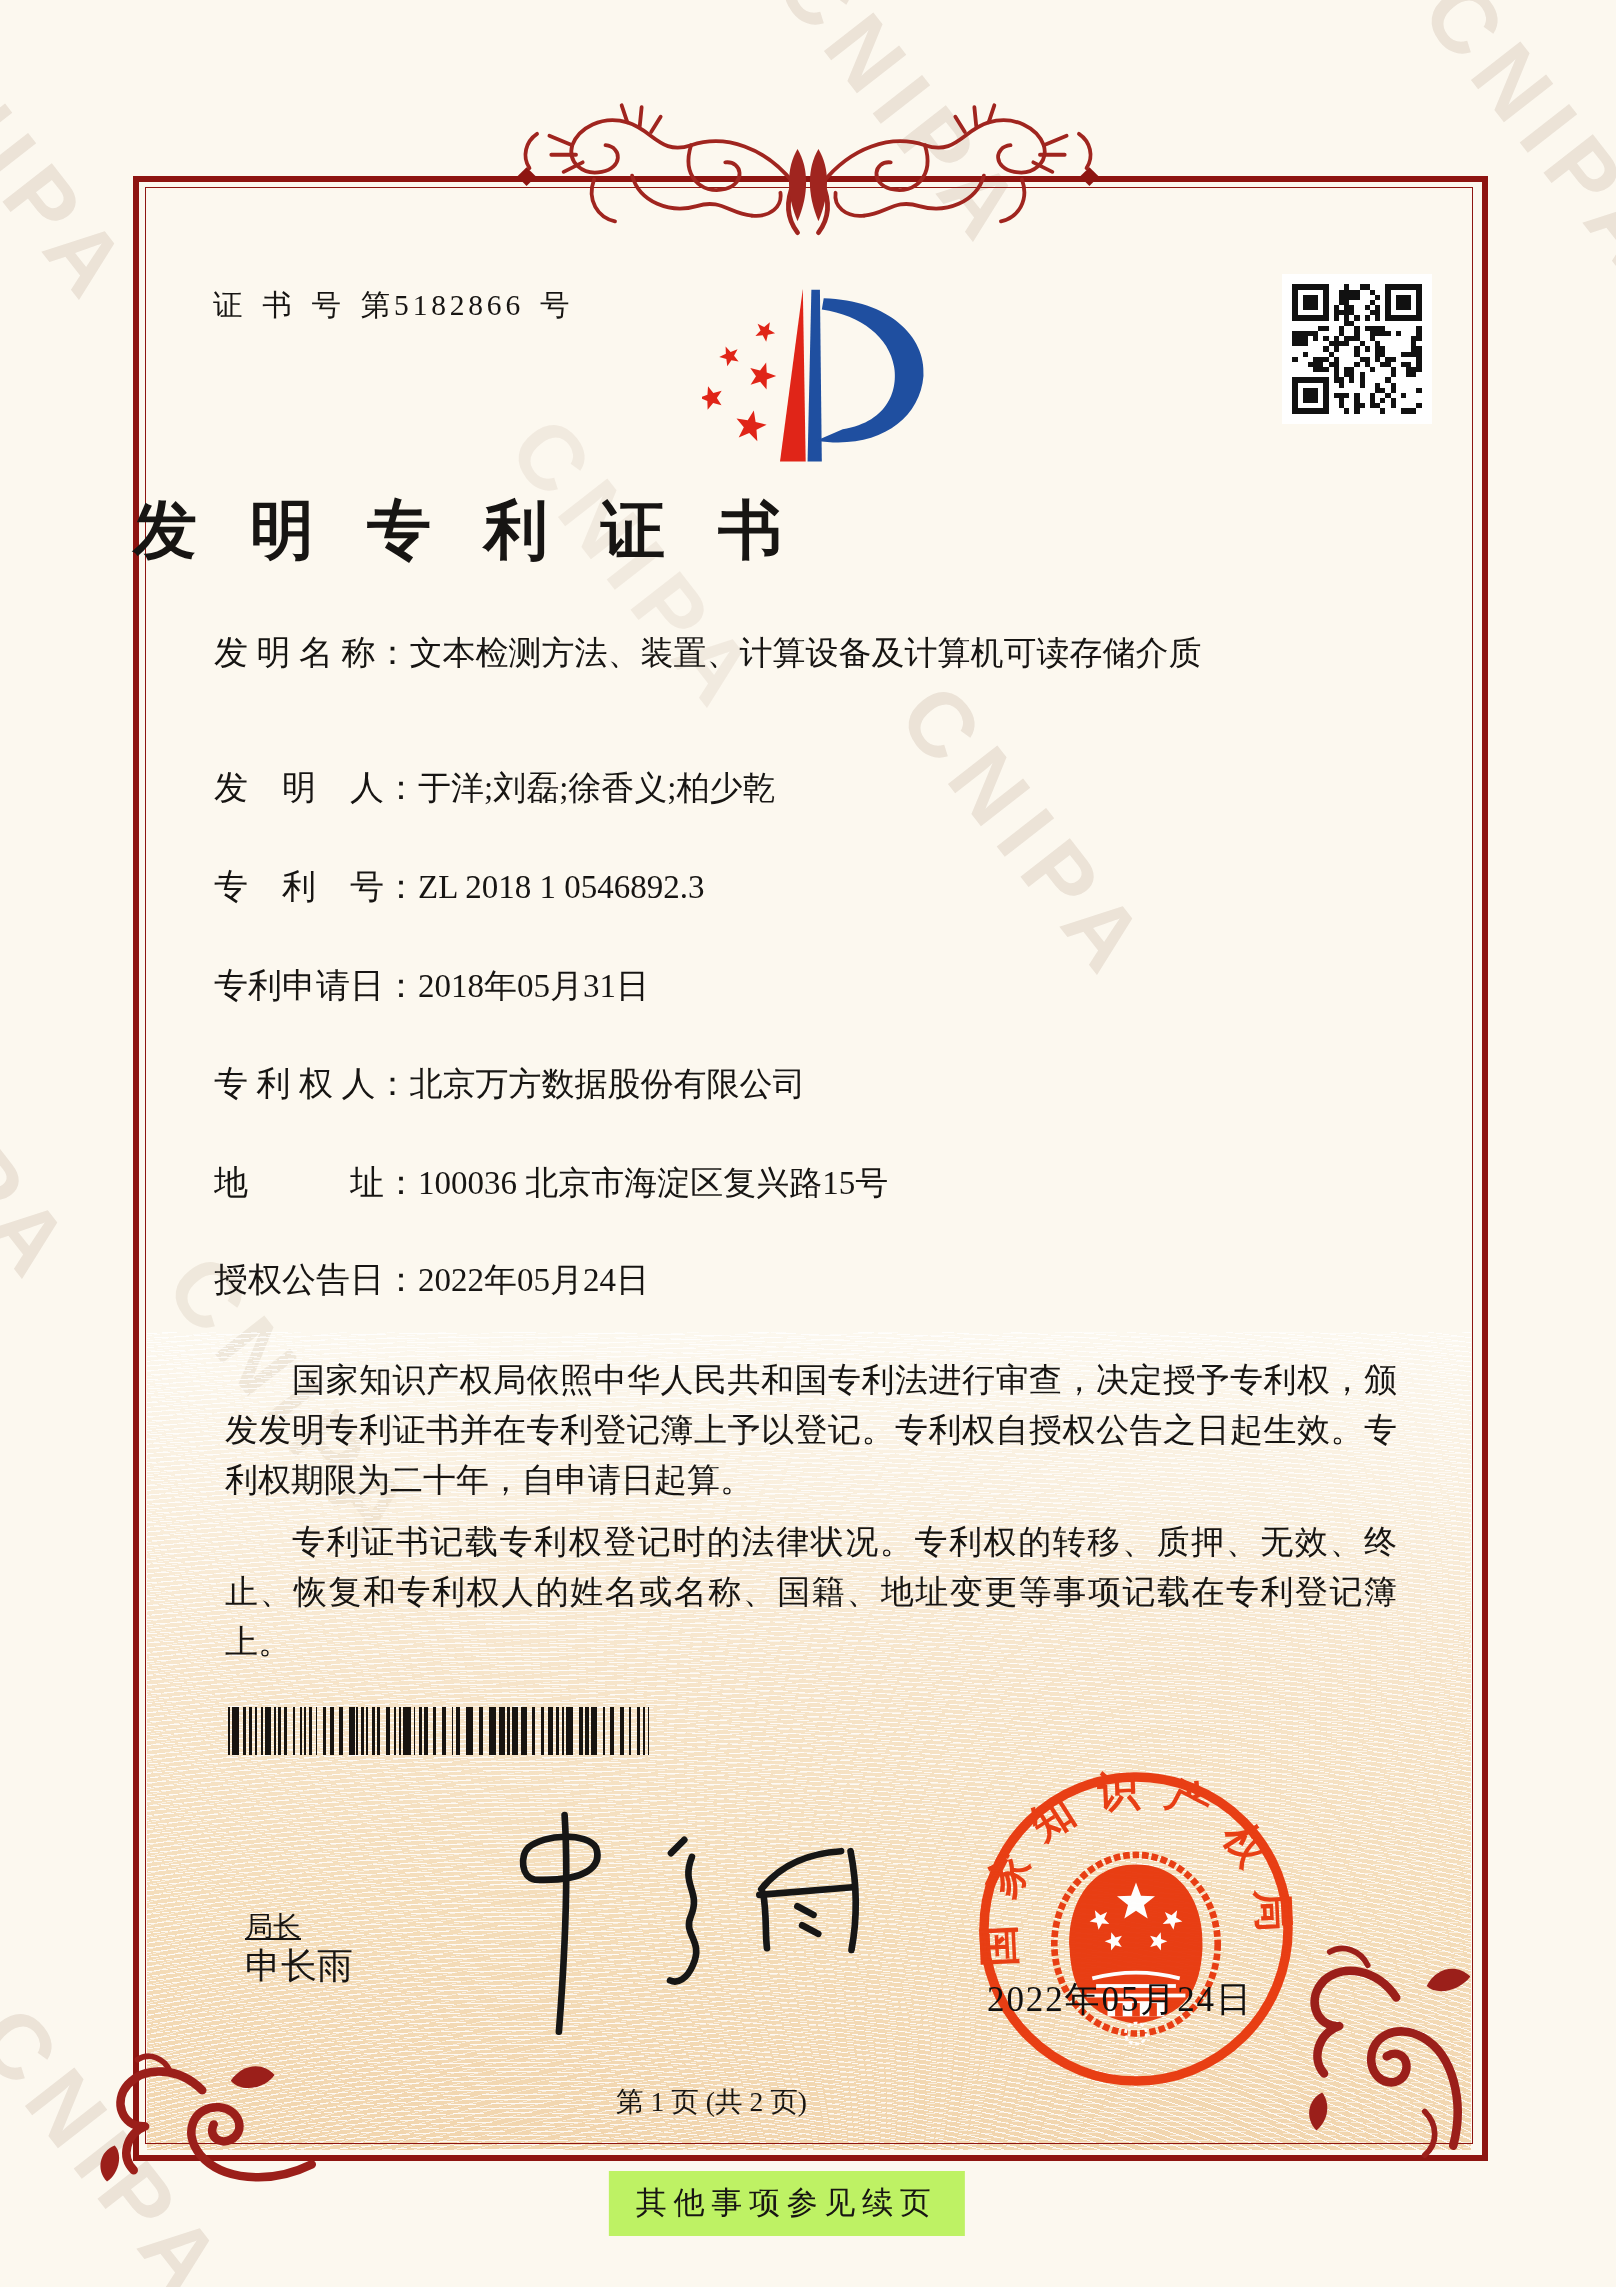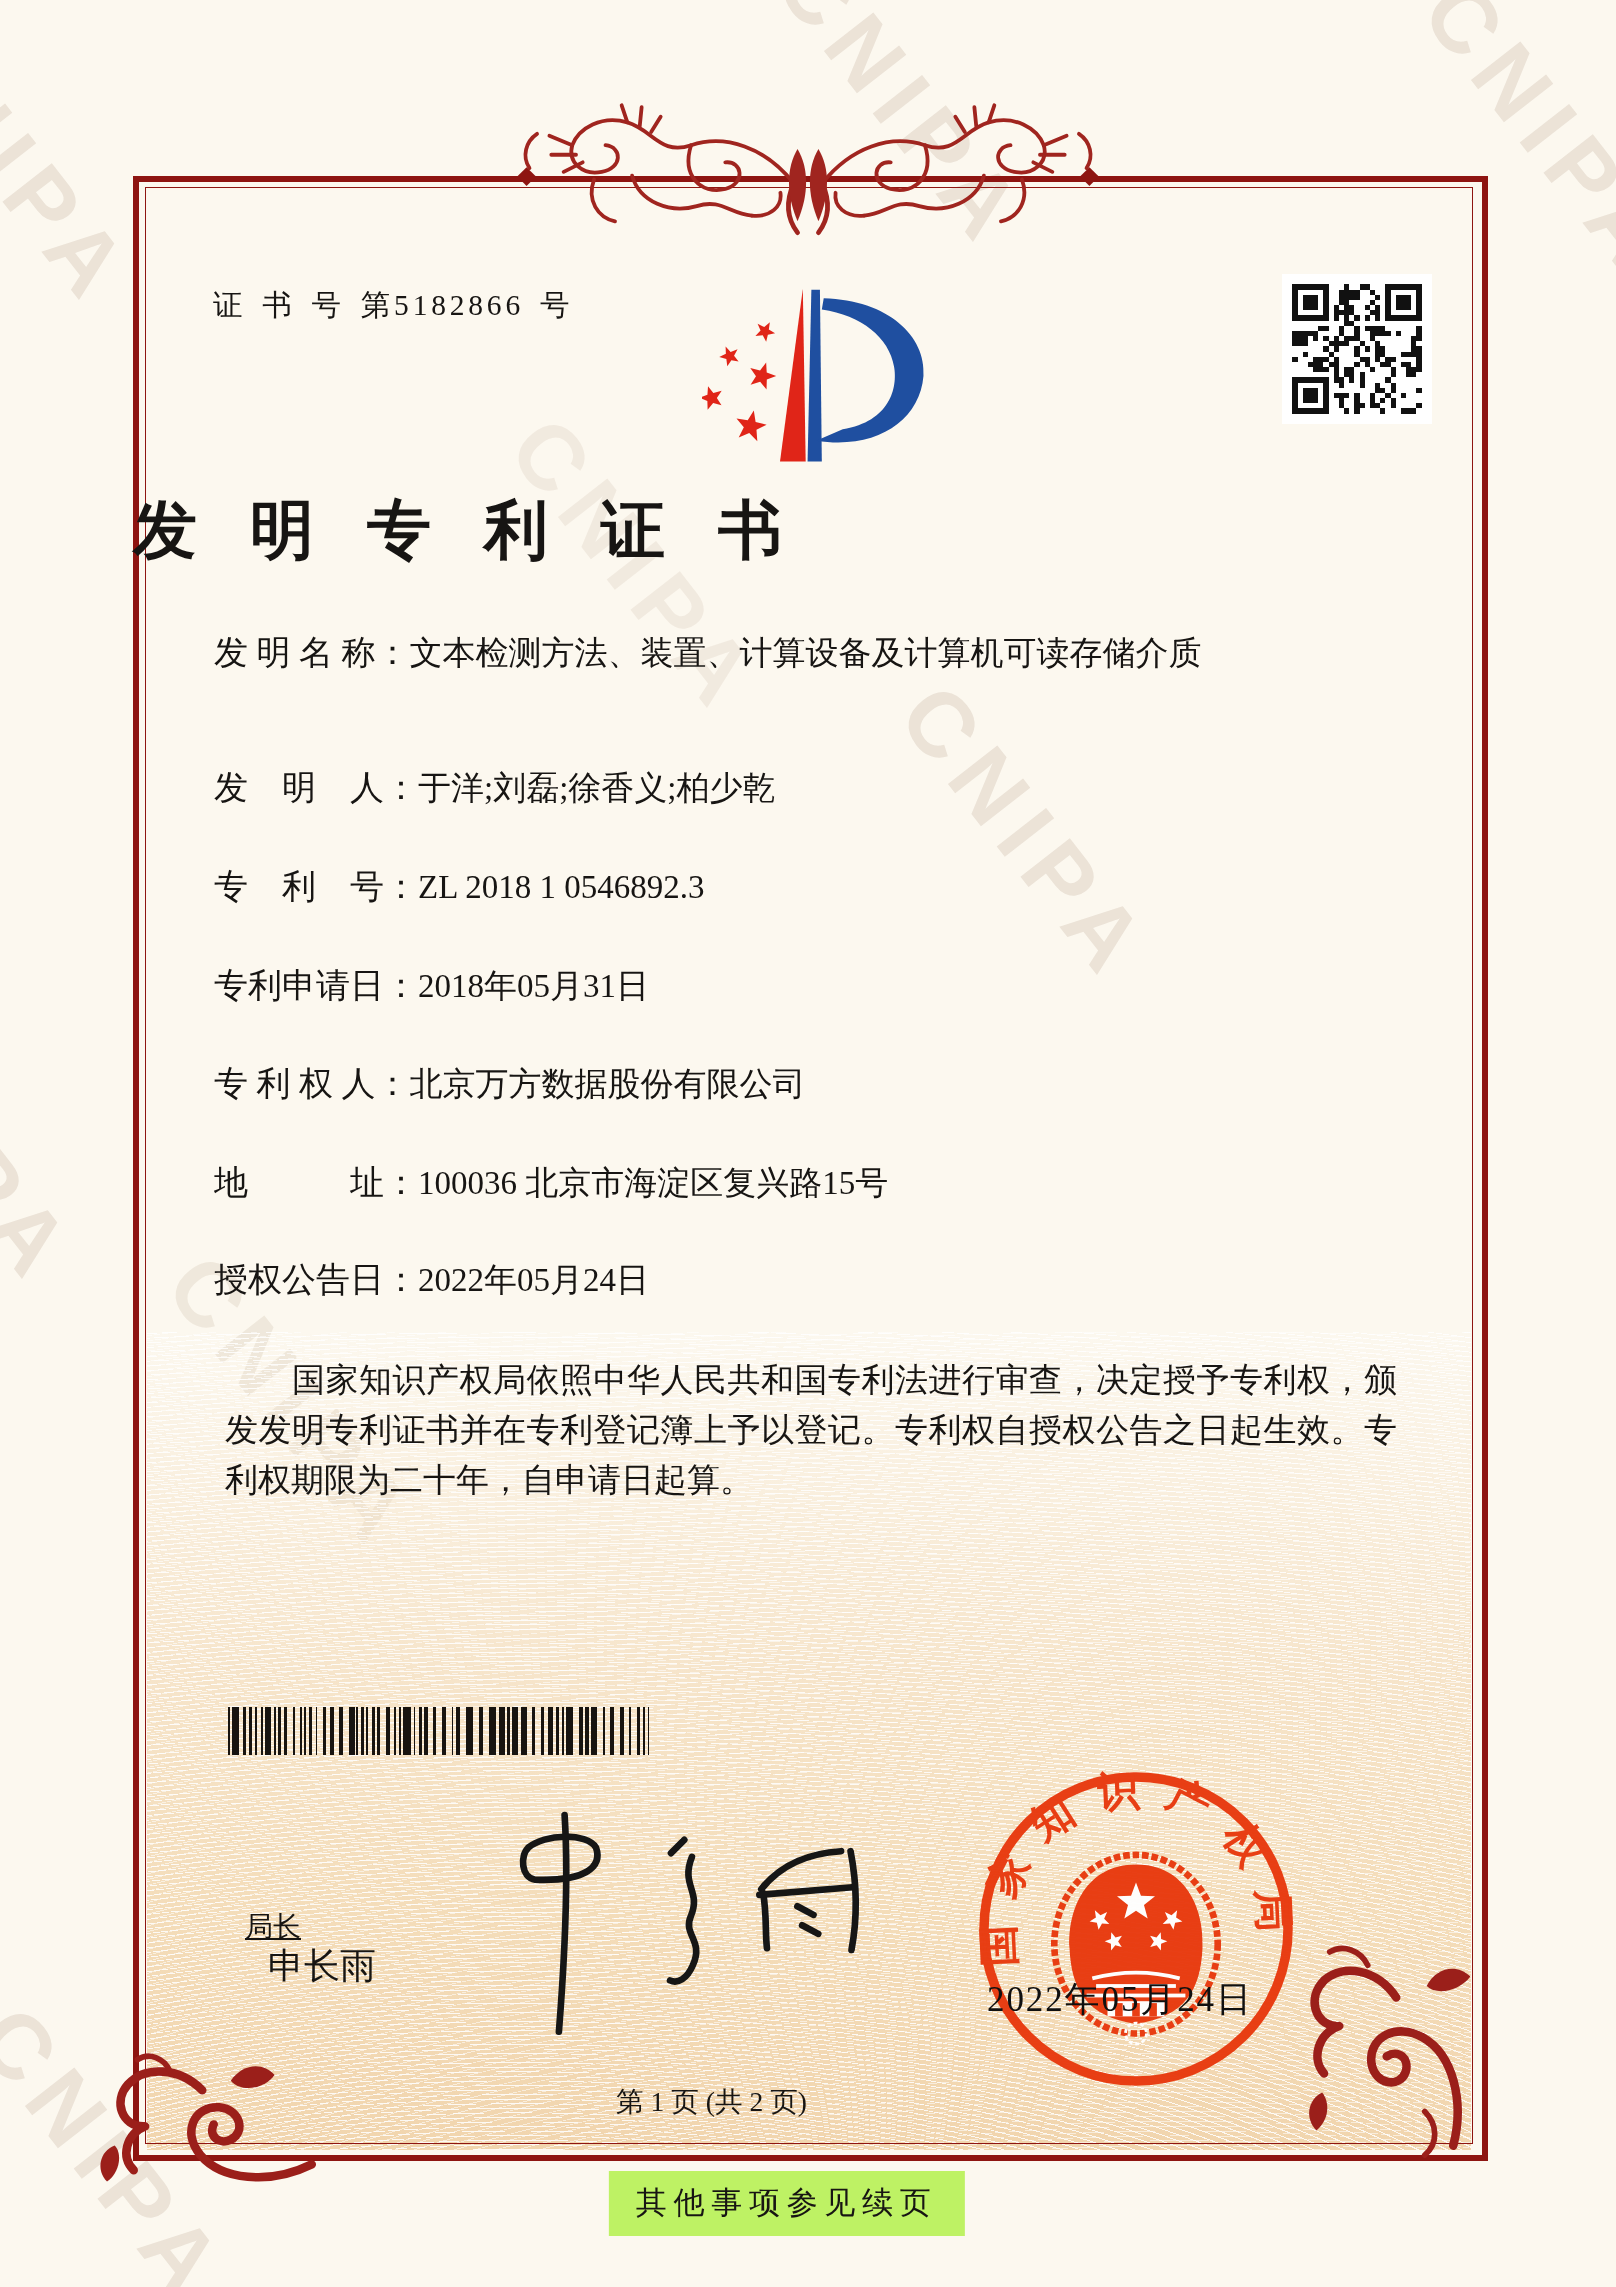--- a/index.html
+++ b/index.html
@@ -35,21 +35,21 @@
   .flabel{font-size:34px;}
   .fv2{position:absolute;left:623px;top:0;}
 
   
   .paras{left:213px;top:1343px;width:1196px;font-size:33px;line-height:50px;text-align:justify;}
   .paras p{margin:12px;text-indent:67px;}
 
   
   .barcode-box{left:228px;top:1707px;}
   .dir-title{left:245px;top:1908px;font-size:28px;font-family:"Liberation Sans","DejaVu Sans",sans-serif;text-decoration:underline;}
-  .dir-name{left:245px;top:1942px;font-size:36px;font-family:Liberation Mono, monospace;margin-left:23px;}
+  .dir-name{left:245px;top:1942px;font-size:36px;font-family:Liberation Mono, monospace;}
   .seal-date{left:987px;top:1976px;font-size:35px;letter-spacing:1.9px;color:#101010;z-index:6;}
   .page-num{left:569px;top:2083px;width:285px;text-align:center;font-size:27.6px;}
   .cont-note{left:808px;top:2171px;transform:translateX(-56%);background:#bef264;
              padding:11.4px 27px;font-size:31px;letter-spacing:6.7px;white-space:nowrap;}
 
   svg{display:block;}
 </style>
 </head>
 <body>
 
@@ -425,20 +425,21 @@
 <div class="abs frow" style="top:864px;"><span class="flabel">专　利　号：</span><span>ZL 2018 1 0546892.3</span></div>
 <div class="abs frow" style="top:963px;"><span class="flabel">专利申请日：</span><span>2018年05月31日</span></div>
 <div class="abs frow" style="top:1061px;"><span class="flabel">专 利 权 人：</span><span>北京万方数据股份有限公司</span></div>
 <div class="abs frow" style="top:1160px;"><span class="flabel">地　　　址：</span><span>100036 北京市海淀区复兴路15号</span></div>
 <div class="abs frow" style="top:1257px;">
   <span class="flabel">授权公告日：</span><span>2022年05月24日</span>
 </div>
 
 <div class="abs paras">
   <p>国家知识产权局依照中华人民共和国专利法进行审查，决定授予专利权，颁发发明专利证书并在专利登记簿上予以登记。专利权自授权公告之日起生效。专利权期限为二十年，自申请日起算。</p>
+  <p>专利证书记载专利权登记时的法律状况。专利权的转移、质押、无效、终止、恢复和专利权人的姓名或名称、国籍、地址变更等事项记载在专利登记簿上。</p>
 </div>
 
 <div class="abs barcode-box">
   <svg id="barcode" width="430" height="48" viewBox="0 0 452 50" shape-rendering="crispEdges">
       <rect x="0" y="0" width="2" height="50" fill="#181410"></rect>
       <rect x="4" y="0" width="8" height="50" fill="#181410"></rect>
       <rect x="16" y="0" width="3" height="50" fill="#181410"></rect>
       <rect x="22" y="0" width="3" height="50" fill="#181410"></rect>
       <rect x="28" y="0" width="3" height="50" fill="#181410"></rect>
       <rect x="35" y="0" width="2" height="50" fill="#181410"></rect>

